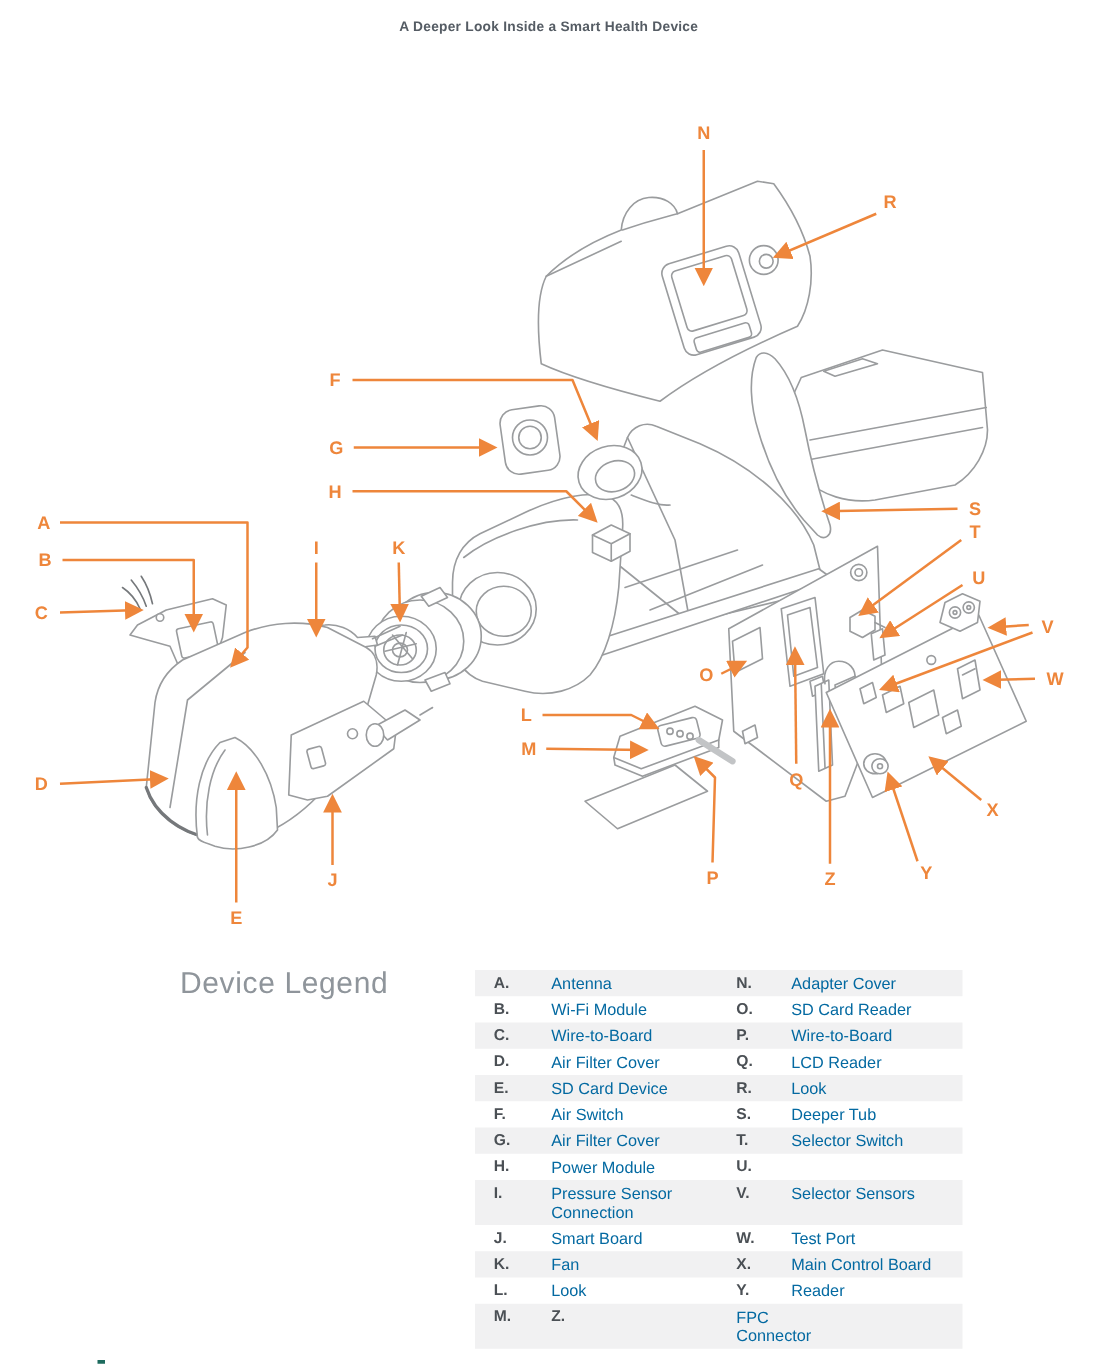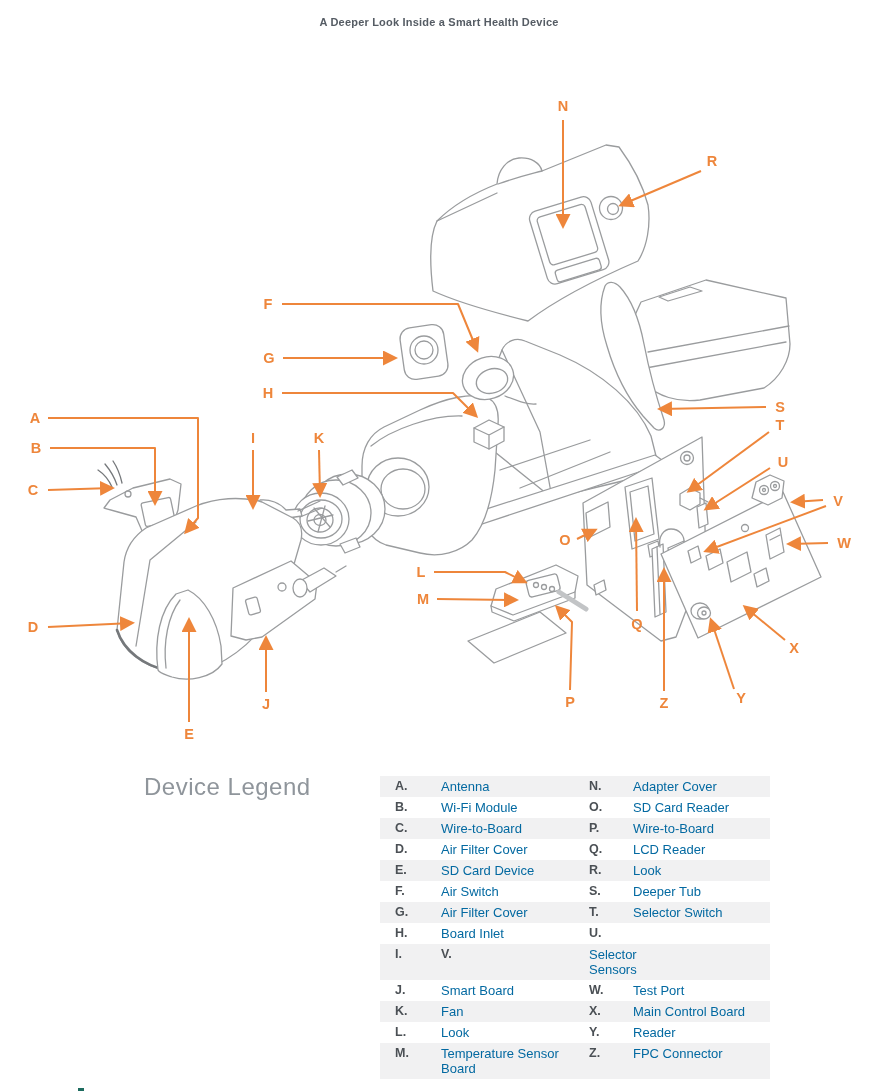--- a/index.html
+++ b/index.html
@@ -288,25 +288,26 @@
       <span class="lname">Deeper Tub</span>
     </div>
     <div class="lrow alt">
       <span class="lkey">G.</span>
       <span class="lname">Air Filter Cover</span>
       <span class="lkey">T.</span>
       <span class="lname">Selector Switch</span>
     </div>
     <div class="lrow">
       <span class="lkey">H.</span>
-      <span class="lname">Board Inlet</span>
+      <span class="lname">Power Module</span>
       <span class="lkey">U.</span>
     </div>
     <div class="lrow alt">
       <span class="lkey">I.</span>
+      <span class="lname">Pressure Sensor Connection</span>
       <span class="lkey">V.</span>
       <span class="lname">Selector Sensors</span>
     </div>
     <div class="lrow">
       <span class="lkey">J.</span>
       <span class="lname">Smart Board</span>
       <span class="lkey">W.</span>
       <span class="lname">Test Port</span>
     </div>
     <div class="lrow alt">
@@ -316,20 +317,19 @@
       <span class="lname">Main Control Board</span>
     </div>
     <div class="lrow">
       <span class="lkey">L.</span>
       <span class="lname">Look</span>
       <span class="lkey">Y.</span>
       <span class="lname">Reader</span>
     </div>
     <div class="lrow alt">
       <span class="lkey">M.</span>
-      <span class="lname">Temperature Sensor Board</span>
       <span class="lkey">Z.</span>
       <span class="lname">FPC Connector</span>
     </div>
   </div>
 
   <div id="artifact"></div>
 </div>
 
 </body></html>

